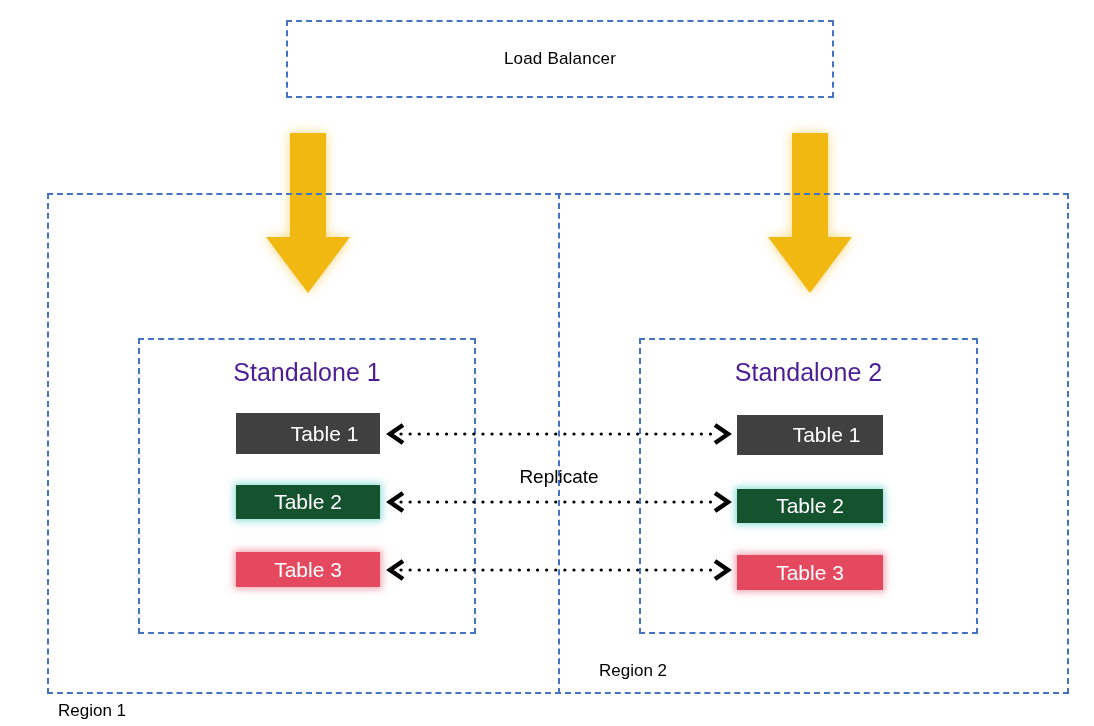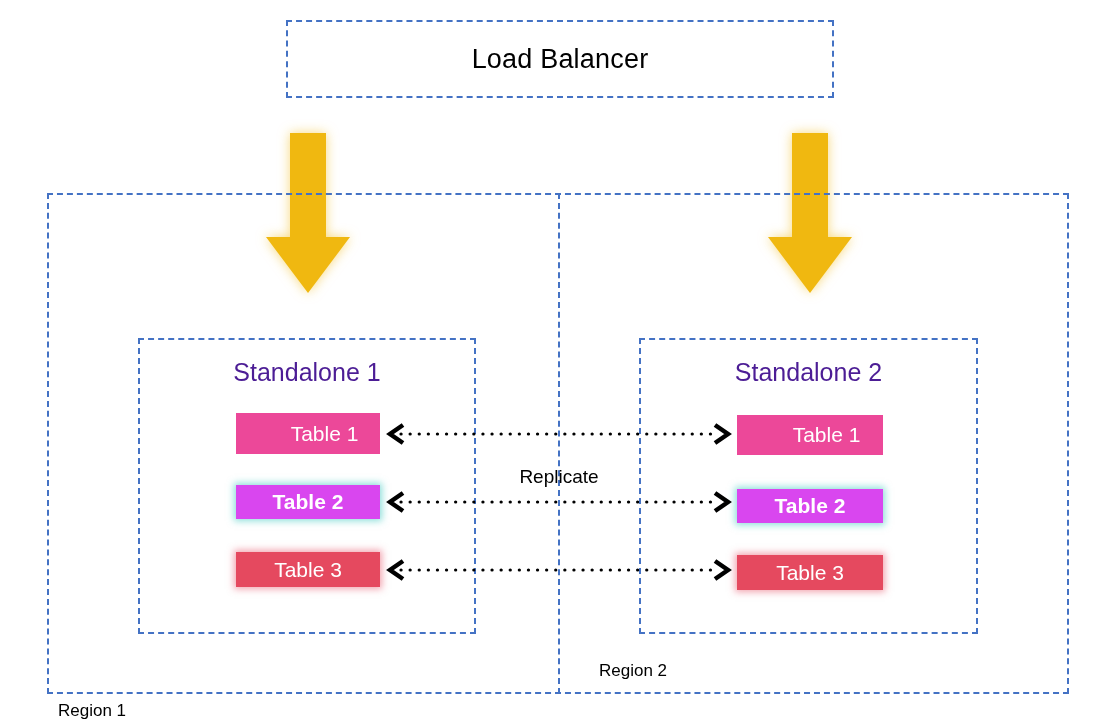--- a/index.html
+++ b/index.html
@@ -31,21 +31,21 @@
   #load-balancer {
     left: 286px;
     top: 20px;
     width: 548px;
     height: 78px;
     display: flex;
     align-items: center;
     justify-content: center;
   }
   #load-balancer .lbl {
-    font-size: 27px;
+    font-size: 17px;
     color: #000;
     letter-spacing: 0.2px;
   }
 
   #outer-region {
     left: 47px;
     top: 193px;
     width: 1022px;
     height: 501px;
   }
@@ -102,22 +102,22 @@
   .table-chip {
     position: absolute;
     display: flex;
     align-items: center;
     justify-content: center;
     color: #ffffff;
     font-size: 21px;
     box-sizing: border-box;
     text-align: center;
   }
-  .chip-green  { background: #ec4899; padding-left: 33px; }
-  .chip-teal   { background: #d946ef; box-shadow: 0 0 7px 2px rgba(47,196,188,0.55); font-weight: bold; }
+  .chip-green  { background: #404040; padding-left: 33px; }
+  .chip-teal   { background: #14532d; box-shadow: 0 0 7px 2px rgba(47,196,188,0.55); }
   .chip-red    { background: #E5495F; box-shadow: 0 0 7px 2px rgba(229,73,95,0.50); }
 
   
   #l-t1 { left: 236px; top: 413px; width: 144px; height: 41px; }
   #l-t2 { left: 236px; top: 485px; width: 144px; height: 34px; }
   #l-t3 { left: 236px; top: 552px; width: 144px; height: 35px; }
   
   #r-t1 { left: 737px; top: 415px; width: 146px; height: 40px; }
   #r-t2 { left: 737px; top: 489px; width: 146px; height: 34px; }
   #r-t3 { left: 737px; top: 555px; width: 146px; height: 35px; }

